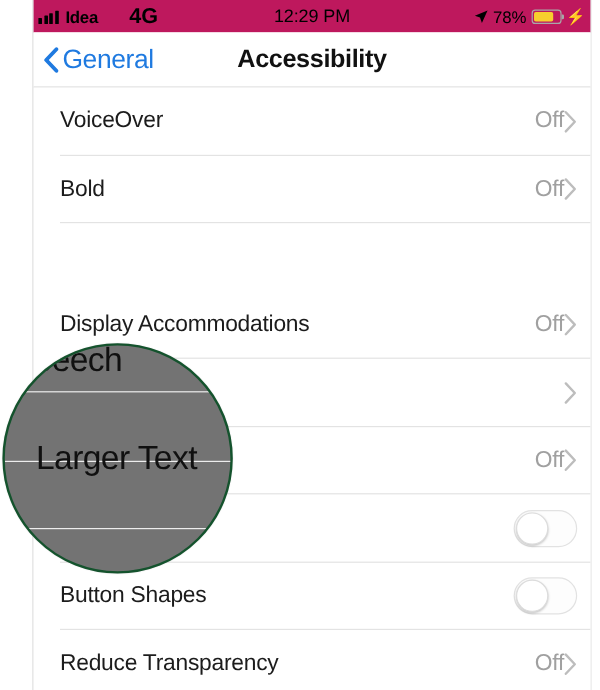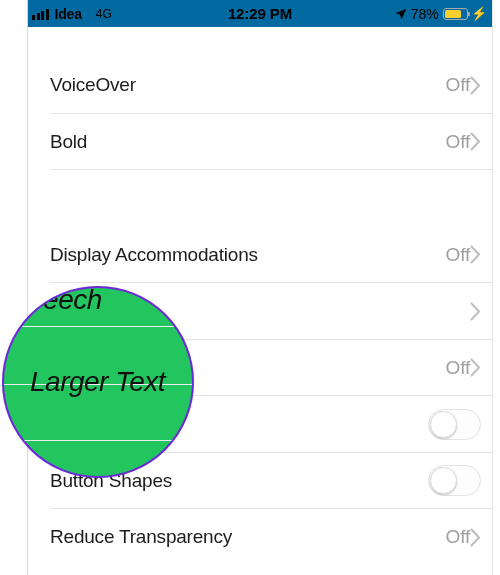--- a/index.html
+++ b/index.html
@@ -35,21 +35,21 @@
     left: 492px; top: 0;
     width: 1px; height: 575px;
     background: #e4e4e4;
   }
 
   
   #status-bar {
     position: absolute;
     left: 28px; top: 0;
     width: 464px; height: 27px;
-    background: #0369a1;
+    background: #be185d;
     display: flex;
     align-items: center;
     font-size: 15px;
     font-weight: bold;
     color: #000;
   }
   .sb-left {
     position: absolute;
     left: 4px; top: 0; height: 27px;
     display: flex; align-items: center; gap: 6px;
@@ -58,28 +58,28 @@
     display: flex; align-items: flex-end; gap: 1.5px; height: 12px;
   }
   .signal-bars i {
     display: block; width: 3px; background: #000; border-radius: 0.5px;
   }
   .signal-bars i:nth-child(1) { height: 5px; }
   .signal-bars i:nth-child(2) { height: 7px; }
   .signal-bars i:nth-child(3) { height: 9px; }
   .signal-bars i:nth-child(4) { height: 11px; }
   .sb-carrier { font-size: 14px; font-weight: bold; letter-spacing: -0.2px; }
-  .sb-network { font-size: 12px; font-weight: normal; margin-left: 8px; }
+  .sb-network { font-size: 18px; font-weight: bold; margin-left: 20px; }
 
   .sb-center {
     position: absolute;
     left: 0; right: 0; top: 0; height: 27px;
     display: flex; align-items: center; justify-content: center;
   }
-  .sb-time { font-size: 15px; font-weight: bold; letter-spacing: -0.1px; }
+  .sb-time { font-size: 15px; font-weight: normal; letter-spacing: -0.1px; }
 
   .sb-right {
     position: absolute;
     right: 4px; top: 0; height: 27px;
     display: flex; align-items: center; gap: 4px;
   }
   .loc-arrow { width: 12px; height: 12px; display: block; }
   .sb-battpct { font-size: 14px; font-weight: normal; }
   .batt {
     position: relative;
@@ -128,21 +128,21 @@
     position: absolute;
     left: 0; right: 0; top: 0; height: 45px;
     display: flex; align-items: center; justify-content: center;
     font-size: 21px; font-weight: bold; color: #111;
     letter-spacing: -0.3px;
   }
 
   
   #list {
     position: absolute;
-    left: 28px; top: 57px;
+    left: 28px; top: 73px;
     width: 464px; height: 502px;
     background: #ffffff;
   }
   .row {
     position: absolute;
     left: 0; width: 464px; height: 56.5px;
     box-sizing: border-box;
   }
   .row-sep {
     position: absolute;
@@ -187,26 +187,25 @@
     box-sizing: border-box;
     box-shadow: 0 1px 2px rgba(0,0,0,0.22);
   }
 
   
   #magnifier {
     position: absolute;
     left: 2px; top: 286px;
     width: 192px; height: 192px;
     border-radius: 50%;
-    background: #22c55e;
-    border: 2px solid #6d28d9;
+    background: #737373;
+    border: 2px solid #14532d;
     box-sizing: border-box;
     overflow: hidden;
     box-shadow: 0 0 1px rgba(0,0,0,0.18);
-    font-style: italic;
   }
   .lens-sep {
     position: absolute;
     left: 0; width: 192px; height: 1px;
     background: #ededed;
   }
   .lens-text {
     position: absolute;
     font-size: 28px;
     color: #101010;
@@ -242,20 +241,29 @@
         <path d="M11.3 0.7 L0.7 5.2 L5.0 6.6 L6.6 11.2 Z" fill="#000"></path>
       </svg>
       <span class="sb-battpct">78%</span>
       <span class="batt">
         <span class="batt-fill" id="batt-fill" style="width: 16.38px; background: rgb(247, 207, 46);"></span>
       </span>
       <span class="bolt">⚡</span>
     </div>
   </div>
 
+  <div id="nav-bar">
+    <div id="back-button">
+      <svg class="back-chevron" viewBox="0 0 13 22">
+        <polyline points="11,2 2.5,11 11,20" fill="none" stroke="#1f7ae0" stroke-width="3.2" stroke-linecap="round" stroke-linejoin="round"></polyline>
+      </svg>
+      <span id="back-label">General</span>
+    </div>
+    <div id="nav-title">Accessibility</div>
+  </div>
 
   <div id="list">
       <div class="row" style="top: 0px;">
         <div class="row-label">VoiceOver</div>
         <div class="row-right">
           <span class="row-value">Off</span>
           <svg class="chev" viewBox="0 0 11 19">
             <polyline points="1.5,1.5 9,9.5 1.5,17.5" fill="none" stroke="#bdbdbd" stroke-width="2" stroke-linecap="round" stroke-linejoin="round"></polyline>
           </svg>
         </div>

